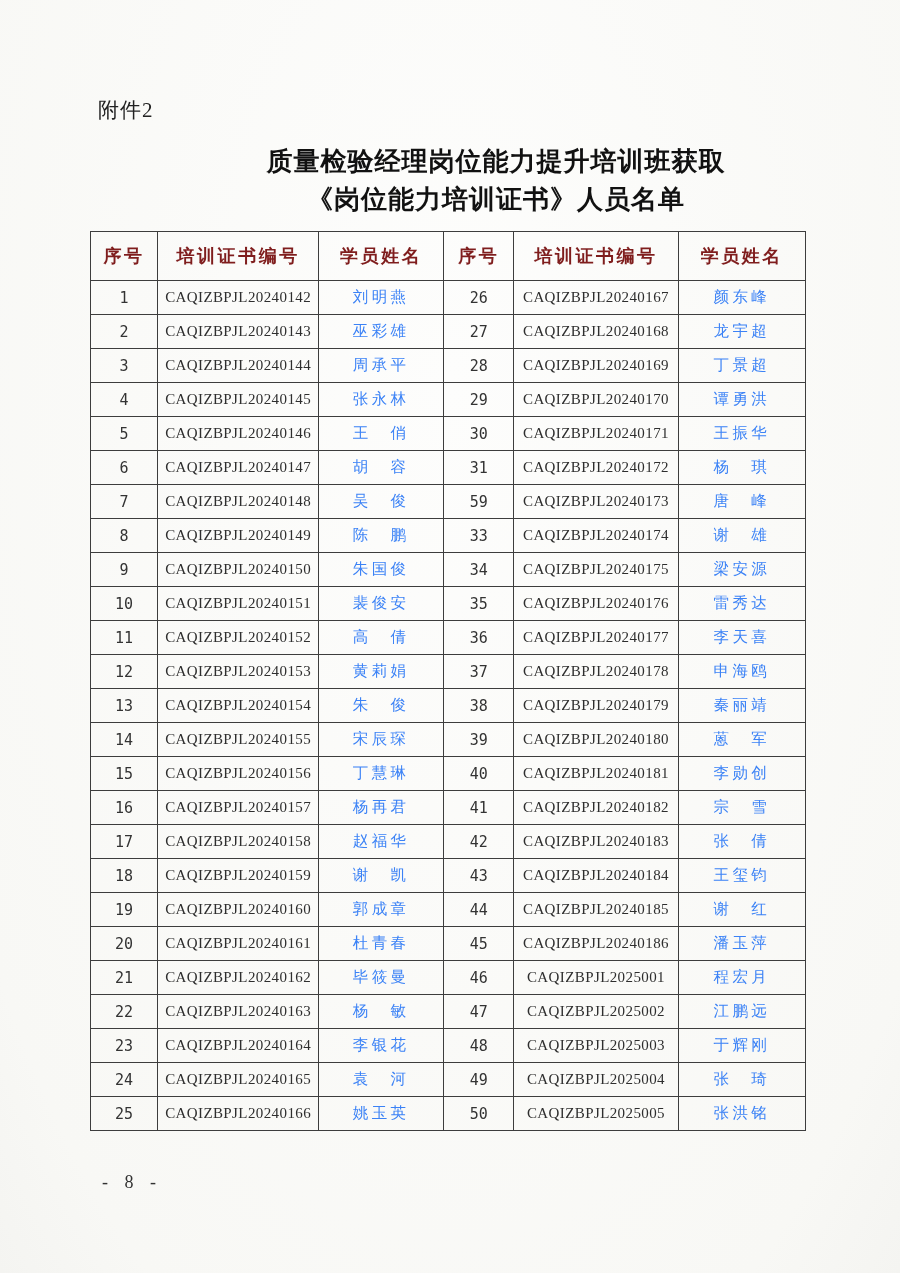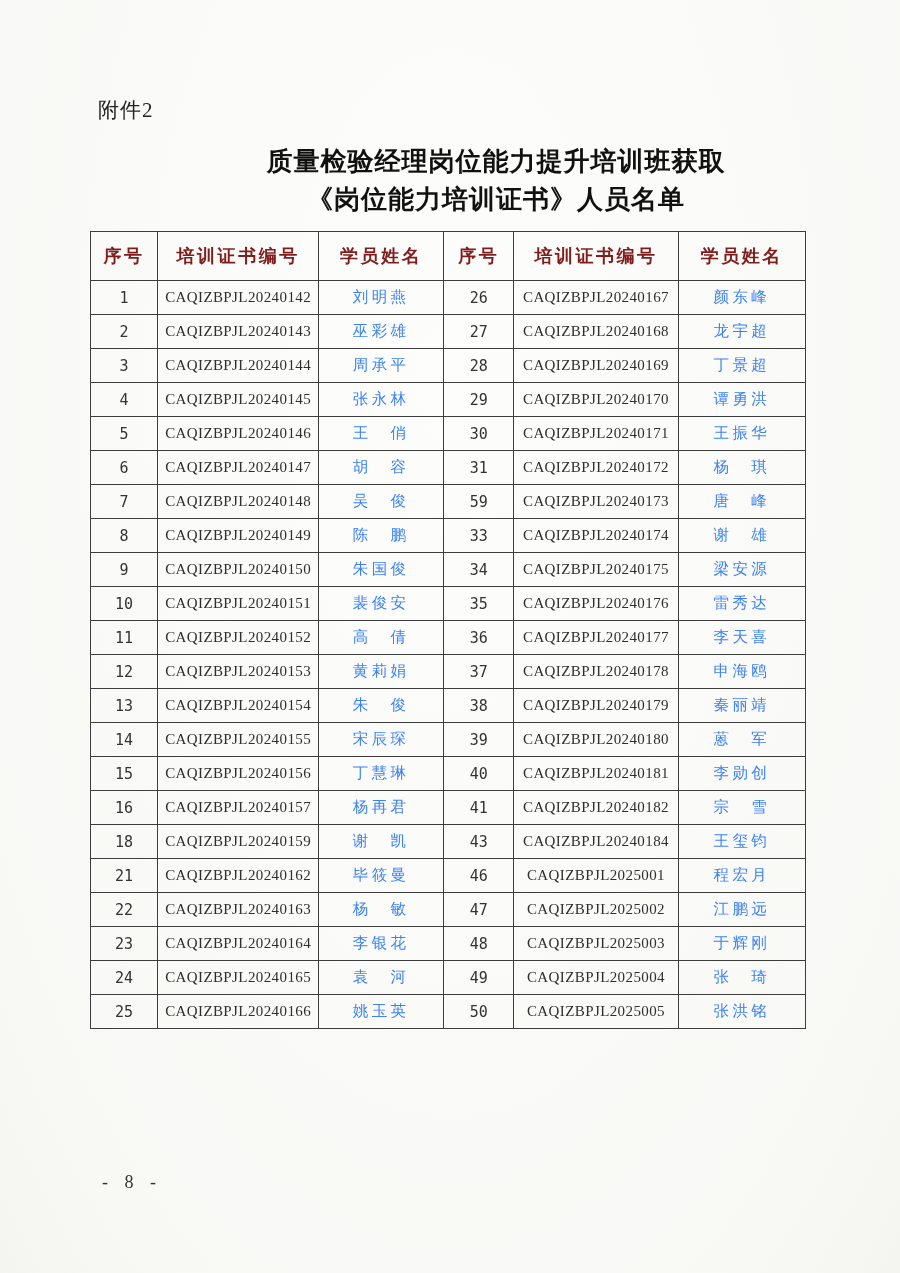--- a/index.html
+++ b/index.html
@@ -238,28 +238,52 @@
         </tr>
         <tr>
           <td class="num">16</td>
           <td class="cert">CAQIZBPJL20240157</td>
           <td class="name">杨再君</td>
           <td class="num">41</td>
           <td class="cert">CAQIZBPJL20240182</td>
           <td class="name">宗　雪</td>
         </tr>
         <tr>
+          <td class="num">17</td>
+          <td class="cert">CAQIZBPJL20240158</td>
+          <td class="name">赵福华</td>
+          <td class="num">42</td>
+          <td class="cert">CAQIZBPJL20240183</td>
+          <td class="name">张　倩</td>
+        </tr>
+        <tr>
           <td class="num">18</td>
           <td class="cert">CAQIZBPJL20240159</td>
           <td class="name">谢　凯</td>
           <td class="num">43</td>
           <td class="cert">CAQIZBPJL20240184</td>
           <td class="name">王玺钧</td>
         </tr>
         <tr>
+          <td class="num">19</td>
+          <td class="cert">CAQIZBPJL20240160</td>
+          <td class="name">郭成章</td>
+          <td class="num">44</td>
+          <td class="cert">CAQIZBPJL20240185</td>
+          <td class="name">谢　红</td>
+        </tr>
+        <tr>
+          <td class="num">20</td>
+          <td class="cert">CAQIZBPJL20240161</td>
+          <td class="name">杜青春</td>
+          <td class="num">45</td>
+          <td class="cert">CAQIZBPJL20240186</td>
+          <td class="name">潘玉萍</td>
+        </tr>
+        <tr>
           <td class="num">21</td>
           <td class="cert">CAQIZBPJL20240162</td>
           <td class="name">毕筱曼</td>
           <td class="num">46</td>
           <td class="cert">CAQIZBPJL2025001</td>
           <td class="name">程宏月</td>
         </tr>
         <tr>
           <td class="num">22</td>
           <td class="cert">CAQIZBPJL20240163</td>

